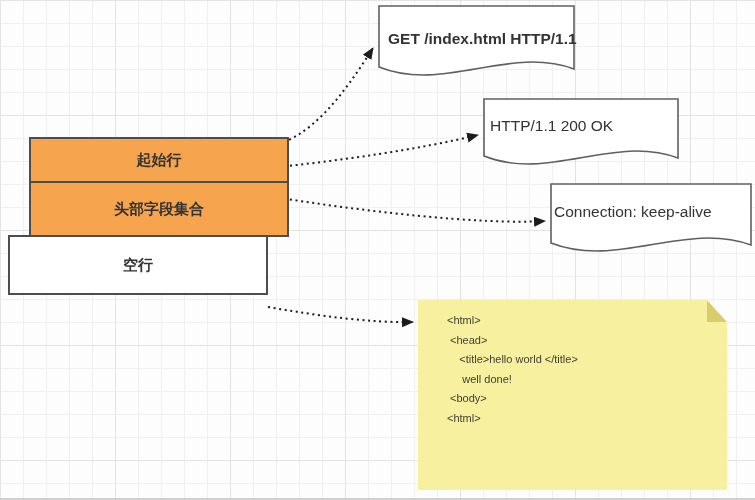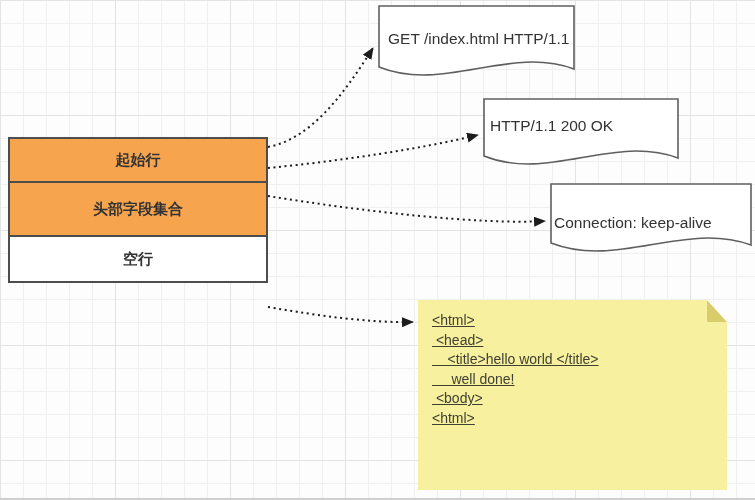--- a/index.html
+++ b/index.html
@@ -30,56 +30,55 @@
   
   .stack { position:absolute; left:8px; top:137px; width:260px; }
   .stack .row {
     width:260px;
     border:2px solid var(--box_border,#4d4d4d);
     display:flex; align-items:center; justify-content:center;
     font-size:15px; font-weight:700;
     color:var(--text,#333333);
   }
   .stack .row + .row { margin-top:-2px; }
-  .row.orange { background:var(--orange,#f7a44f); }
+  .row.orange { background:var(--orange,#f7a44f);margin-left:21px; }
   .row.white  { background:#ffffff; }
-  .r1 { height:46px; } .r2 { height:56px; } .r3 { height:48px; } .r4 { height:48px; }
+  .r1 { height:46px; } .r2 { height:56px; } .r3 { height:60px; } .r4 { height:48px; }
 
   
   .doc { position:absolute; }
   .doc svg { position:absolute; left:0; top:0; }
   .doc .doc-text {
     position:absolute;
     font-size:15.5px;
     color:var(--text,#333333);
     white-space:nowrap;
   }
   .doc1 { left:378px; top:5px;  width:197px; height:86px; }
   .doc2 { left:483px; top:98px; width:196px; height:81px; }
   .doc3 { left:550px; top:183px;width:202px; height:83px; }
-  .doc1 .doc-text { left:10px; top:25px; }
+  .doc1 .doc-text { left:10px; top:25px;font-weight:bold; }
   .doc2 .doc-text { left:7px;  top:19px; }
-  .doc3 .doc-text { left:4px;  top:31px; }
+  .doc3 .doc-text { left:4px;  top:20px; }
 
   
   .note {
     position:absolute; left:418px; top:300px; width:309px; height:190px;
     background:var(--note_fill,#f7f09e);
     clip-path:polygon(0 0, calc(100% - 20px) 0, 100% 22px, 100% 100%, 0 100%);
   }
   .note-fold {
     position:absolute; right:0; top:0; width:20px; height:22px;
     background:var(--note_fold,#d9cc6b);
     clip-path:polygon(0 0, 100% 100%, 0 100%);
   }
   .note-lines {
-    position:absolute; left:14px; top:11px;
-    font-size:14px; line-height:19.5px;
+    position:absolute; left:29px; top:11px;
+    font-size:11px; line-height:19.5px;
     color:var(--note_text,#3f3f33);
-    text-decoration:underline;
   }
   .note-lines div { white-space:pre; }
 </style>
 </head>
 <body>
 
 <div class="canvas">
 
   <svg class="arrows" viewBox="0 0 755 500" xmlns="http://www.w3.org/2000/svg">
     <defs>

